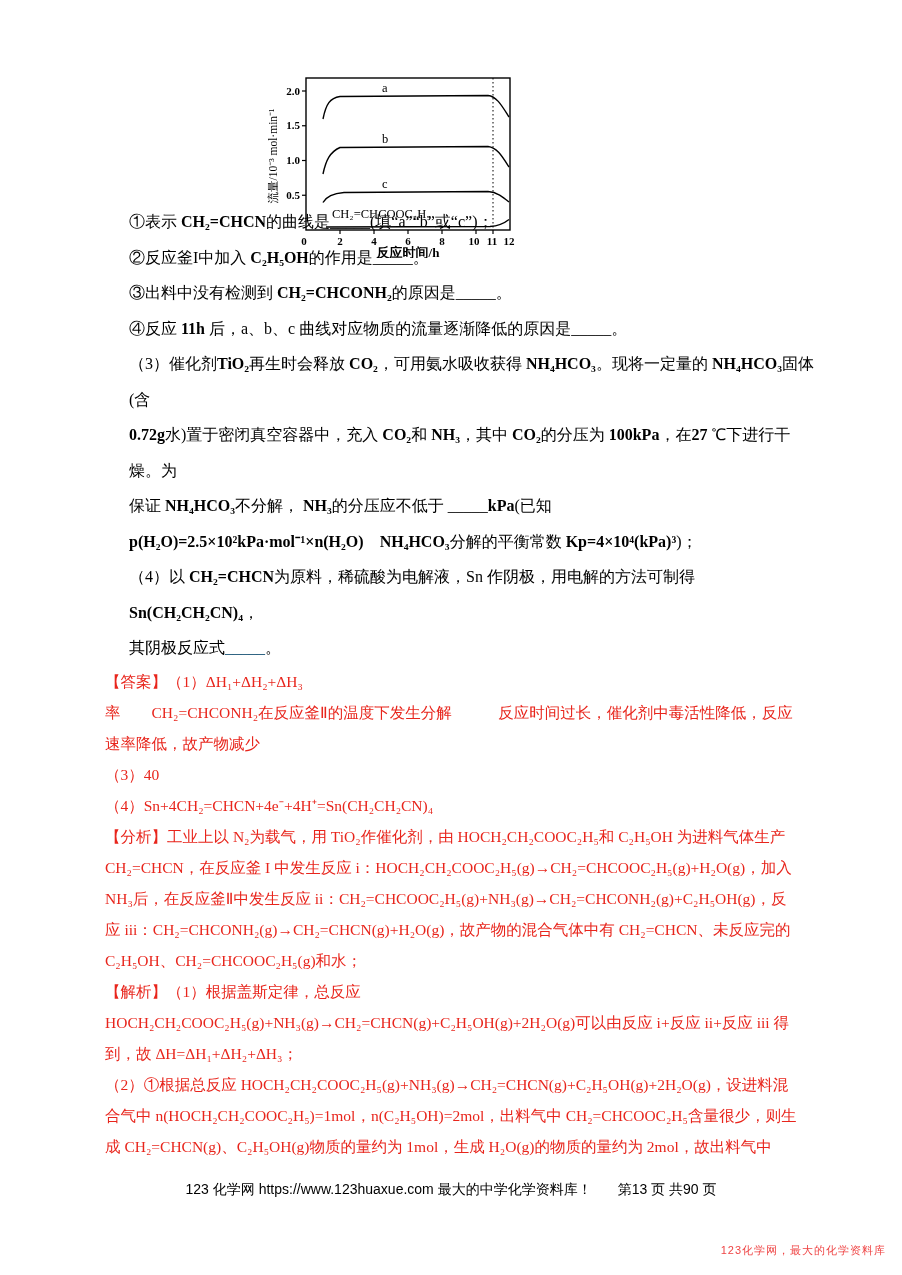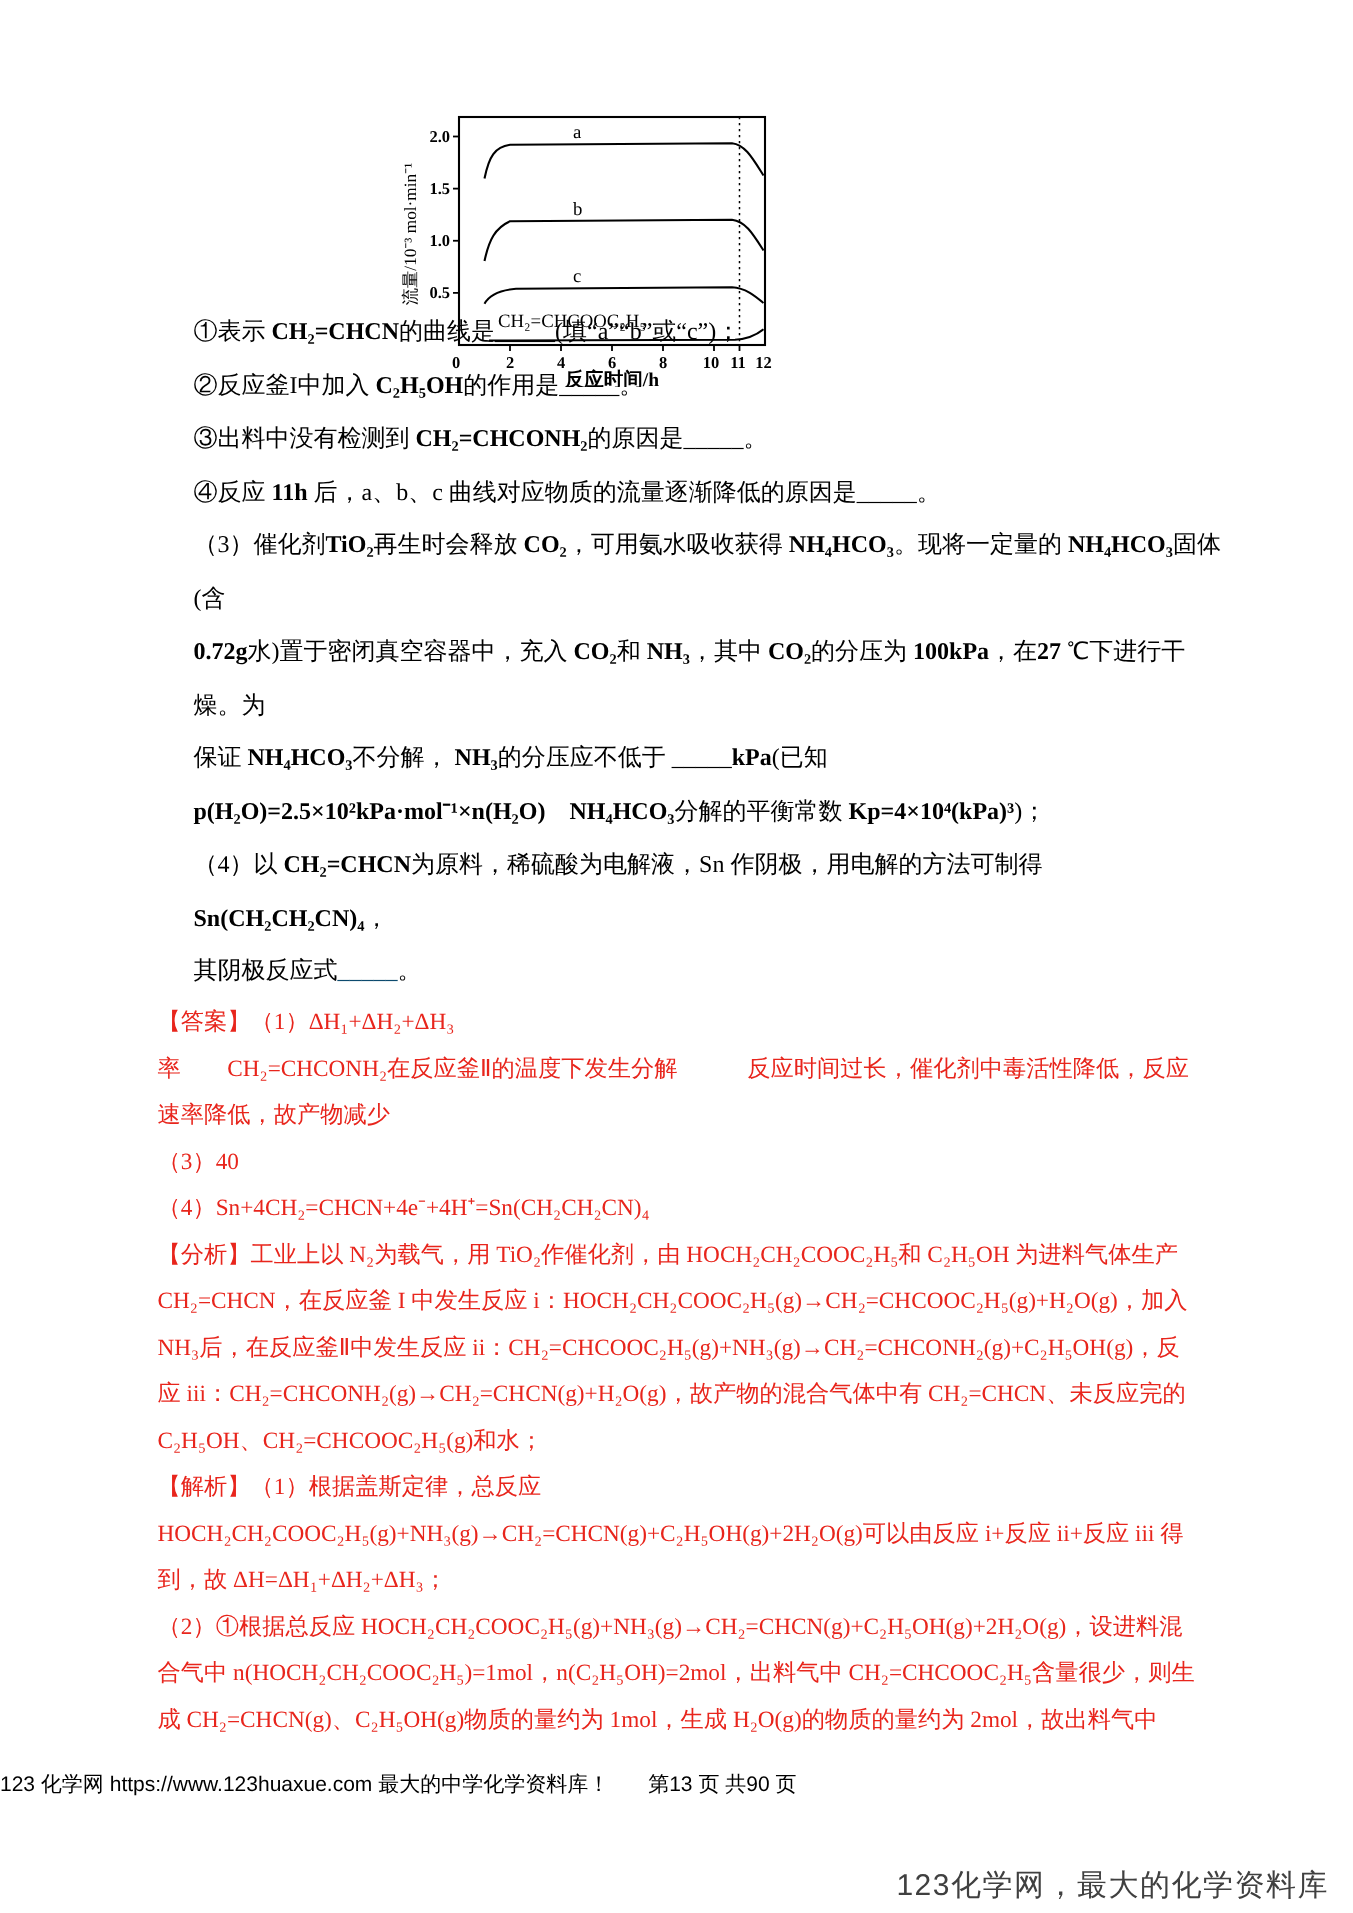--- a/index.html
+++ b/index.html
@@ -34,33 +34,33 @@
     line-height: 31px;
     color: var(--red, #e8251c);
   }
   .bold { font-weight: bold; }
   .blank { color: #0c4a6e; }
   .footer {
     position: absolute;
     top: 1181px;
     left: 0;
     right: 0;
-    text-align: left;
+    text-align: center;
     font-family: "Liberation Sans", sans-serif;
     font-size: 14px;
     color: #000000;
   }
   .footer .pageinfo { margin-left: 26px; }
   .watermark {
     position: absolute;
     top: 1243px;
     right: 16px;
     font-family: "Liberation Sans", sans-serif;
-    font-size: 20px;
-    color: #404040;
+    font-size: 11px;
+    color: #ef4444;
     letter-spacing: 1px;
   }
   .chart-text { font-family: "Liberation Serif", serif; fill: #000; }
 </style>
 </head>
 <body>
 
 <div class="page">
 
   <div class="chart-wrap">

